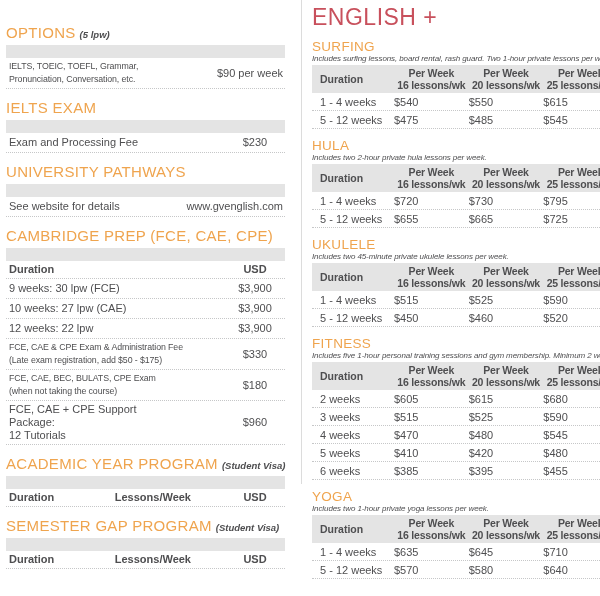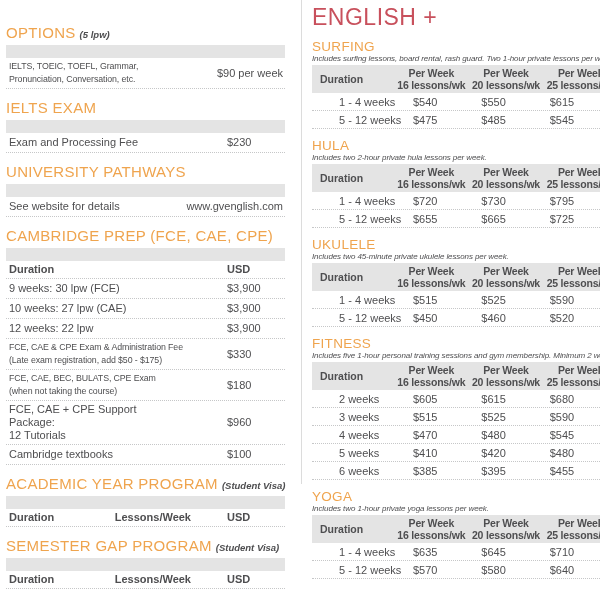--- a/index.html
+++ b/index.html
@@ -30,35 +30,35 @@
   .bar .bar-cell{flex:1;background:var(--bar);}
   .bar.split .bar-cell + .bar-cell{margin-left:2px;}
   .lrow{
     display:flex;align-items:center;min-height:20px;padding:2px 2px 2px 3px;
     font-size:11px;border-bottom:1px dotted var(--dot);line-height:13px;gap:36px;
   }
   .lrow.lhead{font-weight:700;min-height:18px;}
   .lrow .lbl{flex:1;white-space:pre-line;padding-right:6px;}
   .lrow .lbl.small{font-size:8.8px;letter-spacing:-.1px;}
   .lrow .mid{width:86px;text-align:right;}
-  .lrow .val{min-width:56px;text-align:left;white-space:nowrap;}
+  .lrow .val{min-width:56px;text-align:center;white-space:nowrap;}
 
   
   .r-title{margin:0 0 8px 0;font-size:23px;font-weight:400;color:var(--red);letter-spacing:.5px;}
   .rsec{margin-bottom:9px;}
   .rsec-h{margin:0;font-size:13.5px;font-weight:400;color:var(--accent);letter-spacing:.3px;}
   .rsub{margin:0 0 2px 0;font-size:8px;font-style:italic;letter-spacing:-.1px;white-space:nowrap;}
   .rhead{
     display:flex;align-items:center;background:var(--bar);
     font-weight:700;font-size:10.5px;line-height:12px;padding:2px 0;min-height:28px;
   }
   .rhead .c0{width:82px;padding-left:8px;}
   .rhead .c{flex:1;text-align:center;white-space:pre-line;letter-spacing:-.2px;}
   .rrow{display:flex;align-items:center;height:18px;font-size:11px;border-bottom:1px dotted var(--dot);}
-  .rrow .c0{width:82px;padding-left:8px;white-space:nowrap;margin-left:19px;}
+  .rrow .c0{width:82px;padding-left:8px;white-space:nowrap;}
   .rrow .c{flex:1;text-align:left;}
 </style>
 </head>
 <body>
 
 <div class="page">
   <div class="col-left" id="left-col">
       <div class="sec">
         <h2 class="sec-h"><span class="title">OPTIONS</span><span class="note">(5 lpw)</span></h2>
         <div class="bar split">
@@ -121,24 +121,20 @@
         <div class="lrow">
           <span class="lbl small">FCE, CAE, BEC, BULATS, CPE Exam
 (when not taking the course)</span>
           <span class="val">$180</span>
         </div>
         <div class="lrow">
           <span class="lbl">FCE, CAE + CPE Support Package:
 12 Tutorials</span>
           <span class="val">$960</span>
         </div>
-        <div class="lrow">
-          <span class="lbl">Cambridge textbooks</span>
-          <span class="val">$100</span>
-        </div>
       </div>
       <div class="sec">
         <h2 class="sec-h"><span class="title">ACADEMIC YEAR PROGRAM</span><span class="note">(Student Visa)</span></h2>
         <div class="bar">
           <div class="bar-cell"></div>
         </div>
         <div class="lrow lhead">
           <span class="lbl">Duration</span>
           <span class="mid">Lessons/Week</span>
           <span class="val">USD</span>

